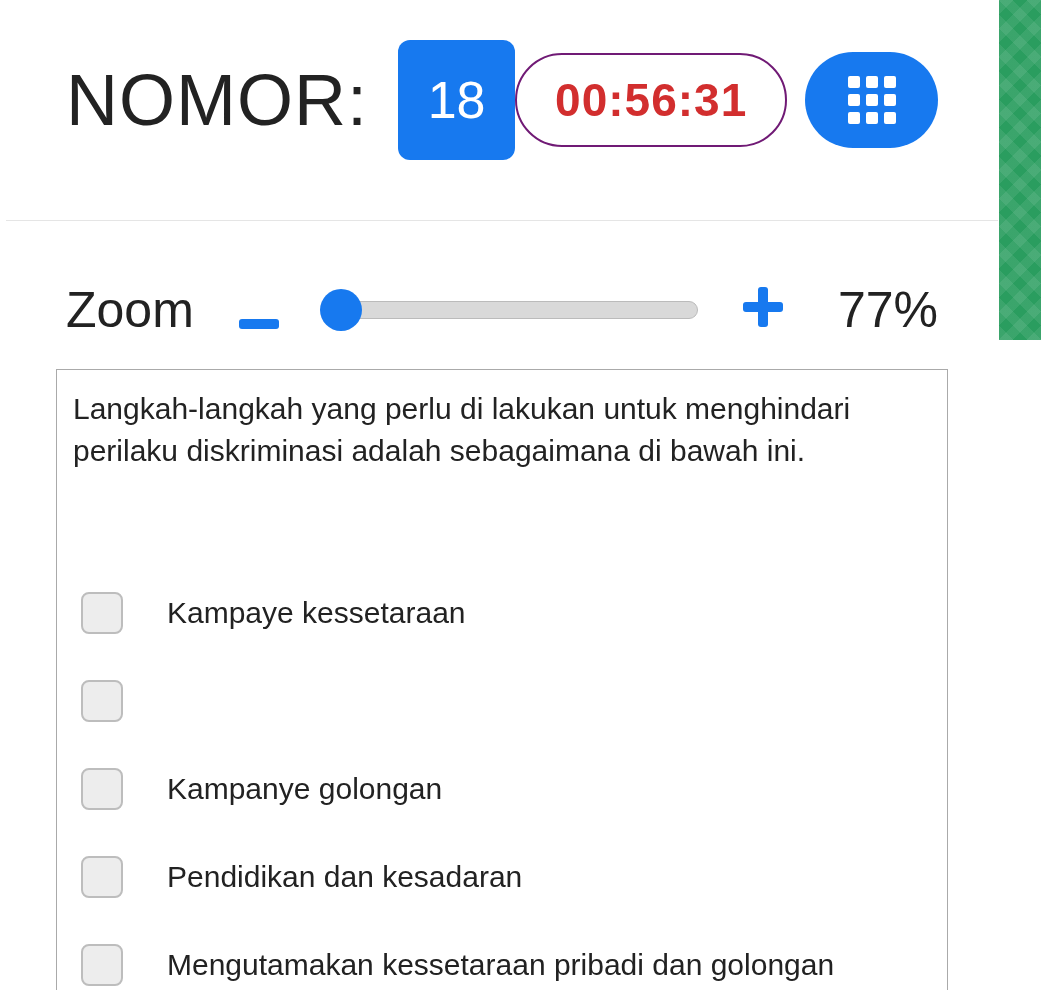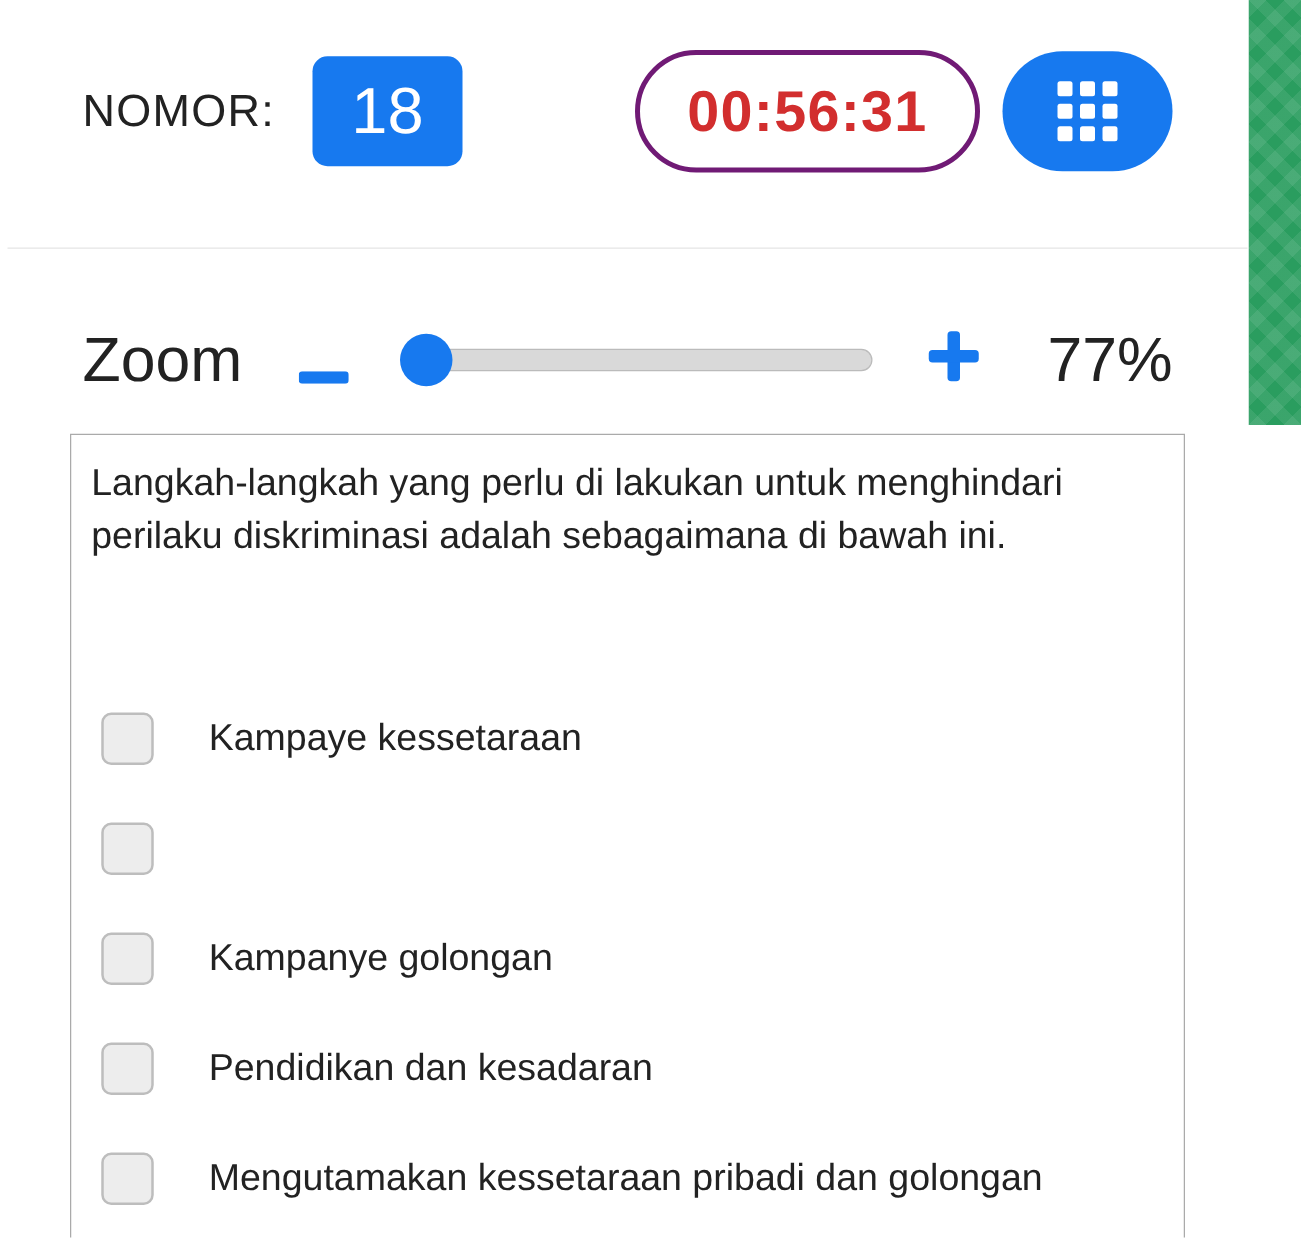--- a/index.html
+++ b/index.html
@@ -30,41 +30,41 @@
     background: #fff;
   }
   .header {
     display: flex;
     align-items: center;
     padding: 40px 60px 60px 60px;
     border-bottom: 1px solid #e5e5e5;
     gap: 0;
   }
   .nomor-label {
-    font-size: 36px;
+    font-size: 72px;
     font-weight: 500;
     color: #222;
     letter-spacing: 1px;
   }
   .nomor-box {
     background: #1779ef;
     color: #fff;
     font-size: 52px;
     font-weight: 400;
     width: 120px;
-    height: 88px;
+    height: 120px;
     border-radius: 12px;
     display: flex;
     align-items: center;
     justify-content: center;
     margin-left: 30px;
   }
   .spacer { flex: 1; }
   .timer {
-    border: 4px solid #701a75;
+    border: 2px solid #701a75;
     border-radius: 50px;
     padding: 18px 38px;
     font-size: 46px;
     font-weight: 700;
     color: #d22e2e;
     font-family: 'Segoe UI', Arial, sans-serif;
     letter-spacing: 1px;
   }
   .grid-btn {
     background: #1779ef;

